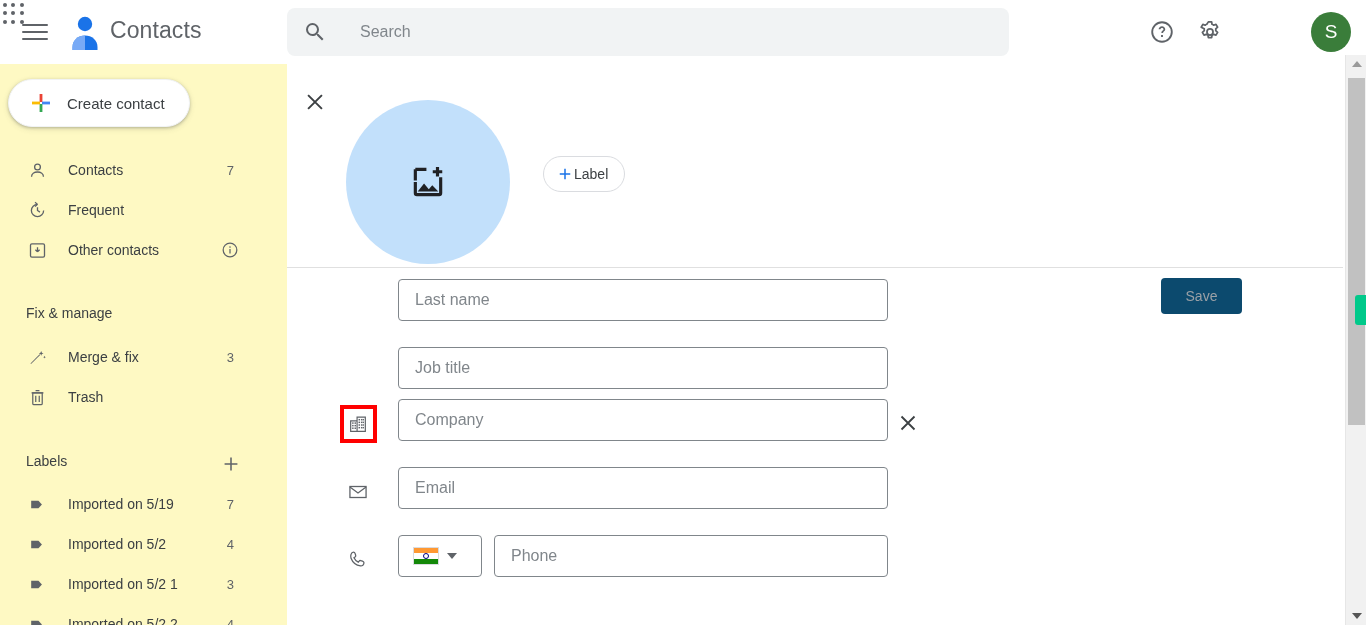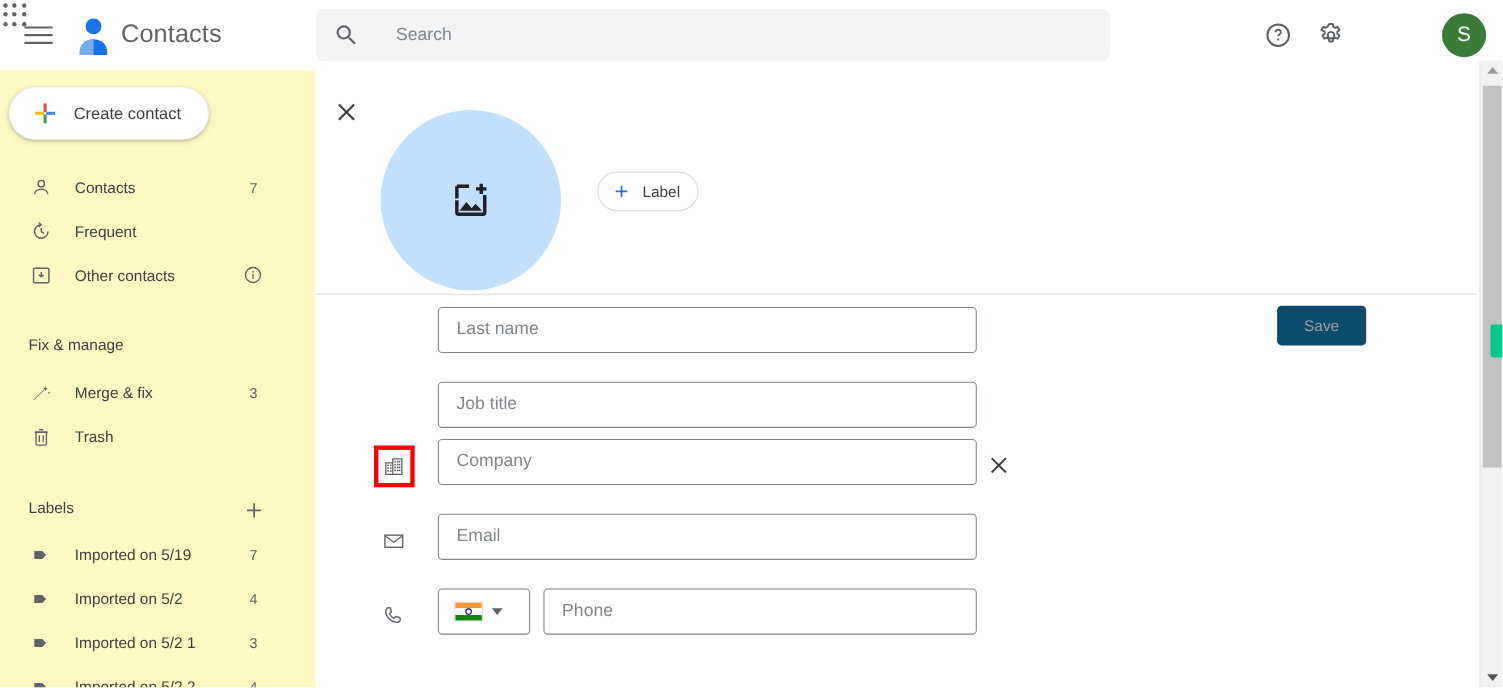--- a/index.html
+++ b/index.html
@@ -61,21 +61,21 @@
 
   
   .detail { position: absolute; left: 287px; top: 64px; width: 1058px; height: 561px; background: #fff; }
   .close-x { position: absolute; left: 15px; top: 25px; width: 26px; height: 26px; cursor: pointer; }
 
   .photo-circle { position: absolute; left: 59px; top: 36px; width: 164px; height: 164px;
                   border-radius: 50%; background: #c2e0fb; display: flex; align-items: center;
                   justify-content: center; cursor: pointer; }
   .label-btn { position: absolute; left: 256px; top: 92px; height: 36px; padding: 0 16px 0 12px;
                border: 1px solid #dadce0; border-radius: 18px; background: #fff;
-               display: flex; align-items: center; gap: 10px; cursor: pointer; font-size: 14px; color: #3c4043; }
+               display: flex; align-items: center; cursor: pointer; font-size: 14px; color: #3c4043; }
   .label-btn .plus-blue { width: 18px; height: 18px; }
 
   .save-btn { position: absolute; left: 874px; top: 214px; width: 81px; height: 36px;
               background: #0c4a6e; color: #9aa0a6; border: none; border-radius: 4px;
               font-size: 14px; font-family: "Liberation Sans", sans-serif; cursor: default; }
 
   .divider { position: absolute; left: 0; top: 203px; width: 1056px; height: 1px; background: #e0e0e0; }
 
   .form { position: absolute; left: 0; top: 215px; width: 1058px; }
   .frow { position: relative; height: 52px; }

